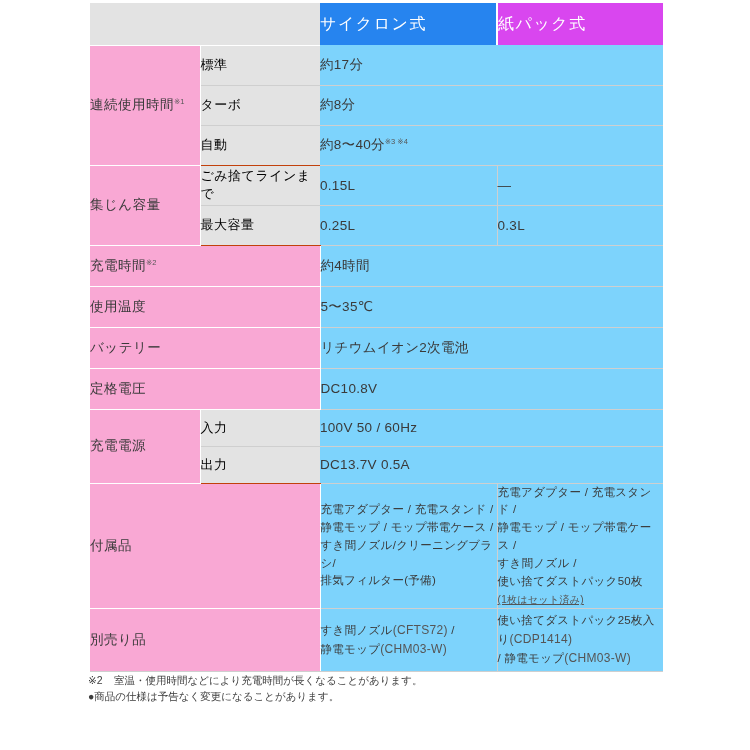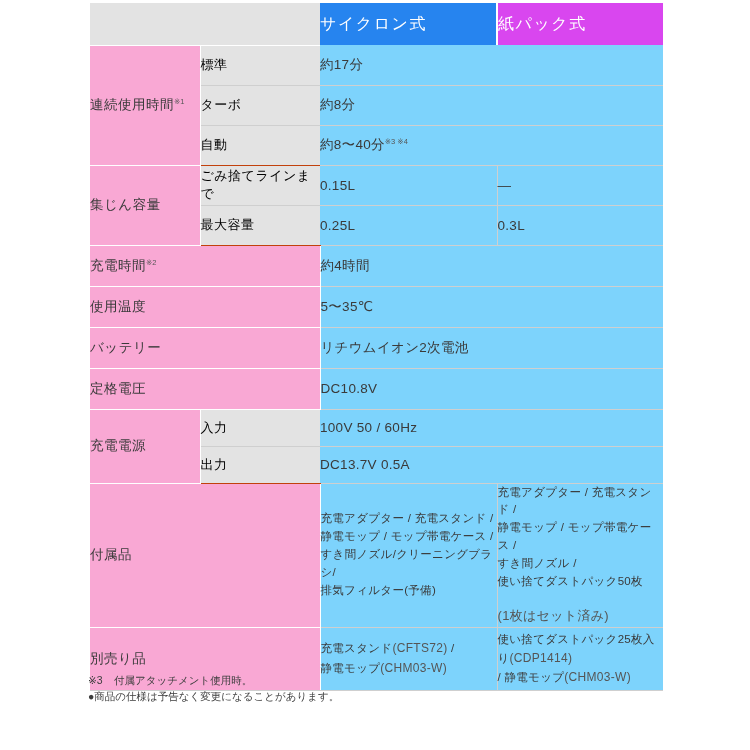--- a/index.html
+++ b/index.html
@@ -84,23 +84,24 @@
     color: #555;
   }
   .acc {
     font-size: 11.5px;
     line-height: 1.55;
     color: #3a3a3a;
     padding: 8px 6px;
   }
   .acc .tiny {
     display: block;
-    font-size: 13px;
-    margin-top: 16px;
+    font-size: 10px;
+    margin-top: 2px;
     color: #555;
+    text-decoration: underline;
   }
   .sell {
     font-size: 11.5px;
     line-height: 1.6;
     color: #3a3a3a;
     padding: 8px 6px;
   }
   .code { font-size: 12px; color: #555; }
 
   .footnotes {
@@ -210,29 +211,29 @@
           <span>静電モップ / モップ帯電ケース /</span><br>
           <span>すき間ノズル /</span><br>
           <span>使い捨てダストパック50枚</span>
           <span class="tiny">(1枚はセット済み)</span>
         </td>
       </tr>
 
       <tr>
         <td class="lbl" colspan="2" style="height:62px; border-bottom:1px solid #cfcfcf;">別売り品</td>
         <td class="val sell split-left">
-          <span>充電スタンド</span><span class="code">(CFTS72)</span><span> / </span><br>
+          <span>すき間ノズル</span><span class="code">(CFTS72)</span><span> / </span><br>
           <span>静電モップ</span><span class="code">(CHM03-W)</span>
         </td>
         <td class="val sell">
           <span>使い捨てダストパック25枚入り</span><span class="code">(CDP1414)</span><br>
           <span>/ 静電モップ</span><span class="code">(CHM03-W)</span>
         </td>
       </tr>
     </tbody>
   </table>
 
   <div class="footnotes">
-    <div><span class="fn-mark">※3</span><span>付属アタッチメント使用時。</span></div>
+    <div><span class="fn-mark">※2</span><span>室温・使用時間などにより充電時間が長くなることがあります。</span></div>
     <div><span>●</span><span>商品の仕様は予告なく変更になることがあります。</span></div>
   </div>
 
 </div>
 
 </body></html>

